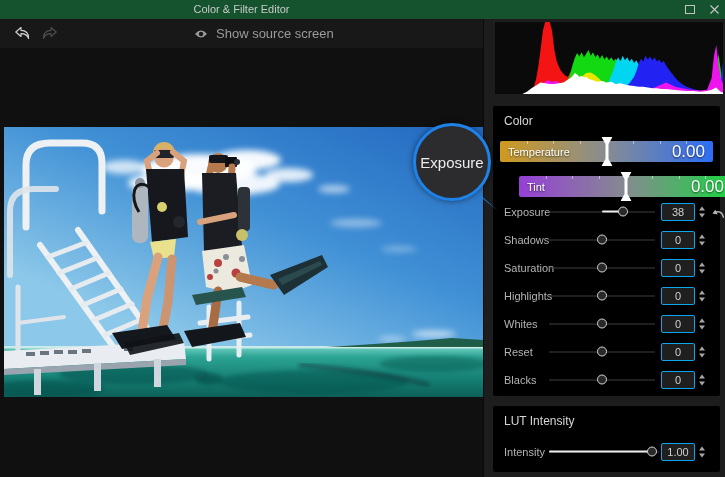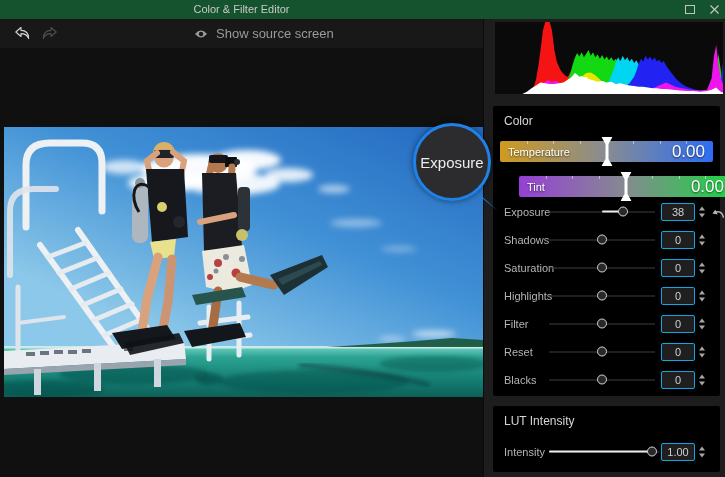--- a/index.html
+++ b/index.html
@@ -337,21 +337,21 @@
             </div>
             <div class="sbox">
               <span>0</span>
             </div>
             <div class="sstep">
               <span class="aup"></span>
               <span class="adn"></span>
             </div>
           </div>
           <div class="srow">
-            <span class="slabel">Filter</span>
+            <span class="slabel">Whites</span>
             <div class="strack">
               <div class="tline"></div>
               <div class="sfill" style="left:50%;width:0%;"></div>
               <div class="sknob" style="left:50%"></div>
             </div>
             <div class="sbox">
               <span>0</span>
             </div>
             <div class="sstep">
               <span class="aup"></span>

